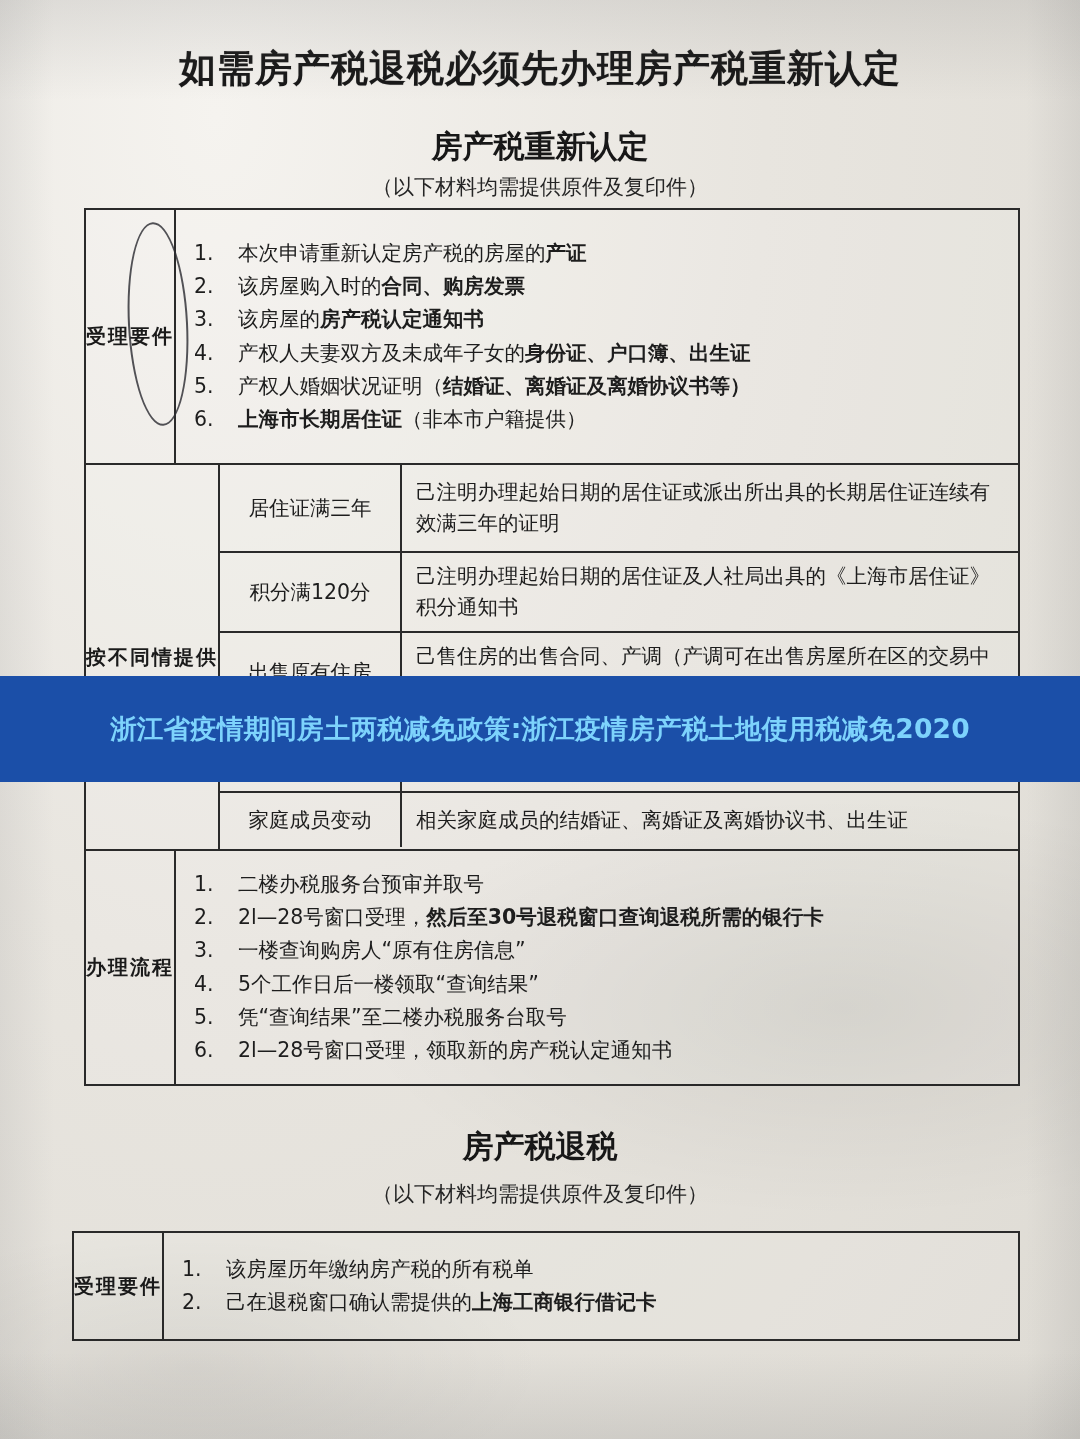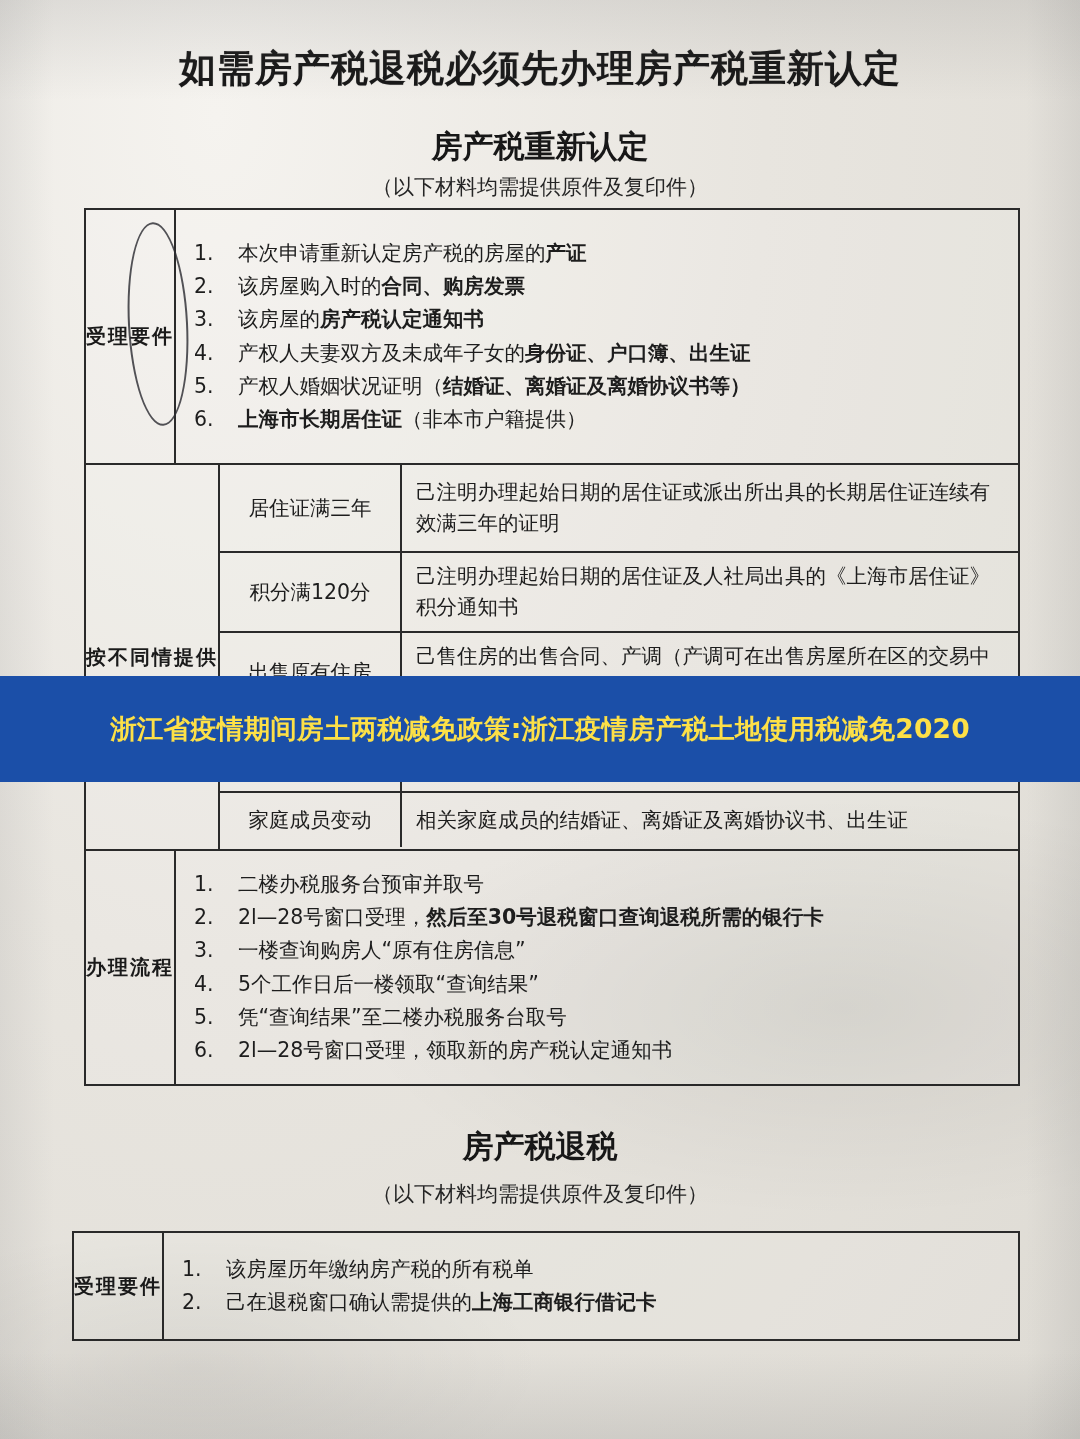--- a/index.html
+++ b/index.html
@@ -355,16 +355,16 @@
             <span class="txt"><span>己在退税窗口确认需提供的</span><span class="b">上海工商银行借记卡</span></span>
           </div>
         </div>
       </div>
     </div>
   </div>
 
   <div class="paper-shade"></div>
 
   <div id="banner" style="background: rgb(27, 79, 168);">
-    <div class="btxt" style="color: #fde047;">浙江省疫情期间房土两税减免政策:浙江疫情房产税土地使用税减免2020</div>
+    <div class="btxt" style="color: #7dd3fc;">浙江省疫情期间房土两税减免政策:浙江疫情房产税土地使用税减免2020</div>
   </div>
 
 </div>
 
 </body></html>

